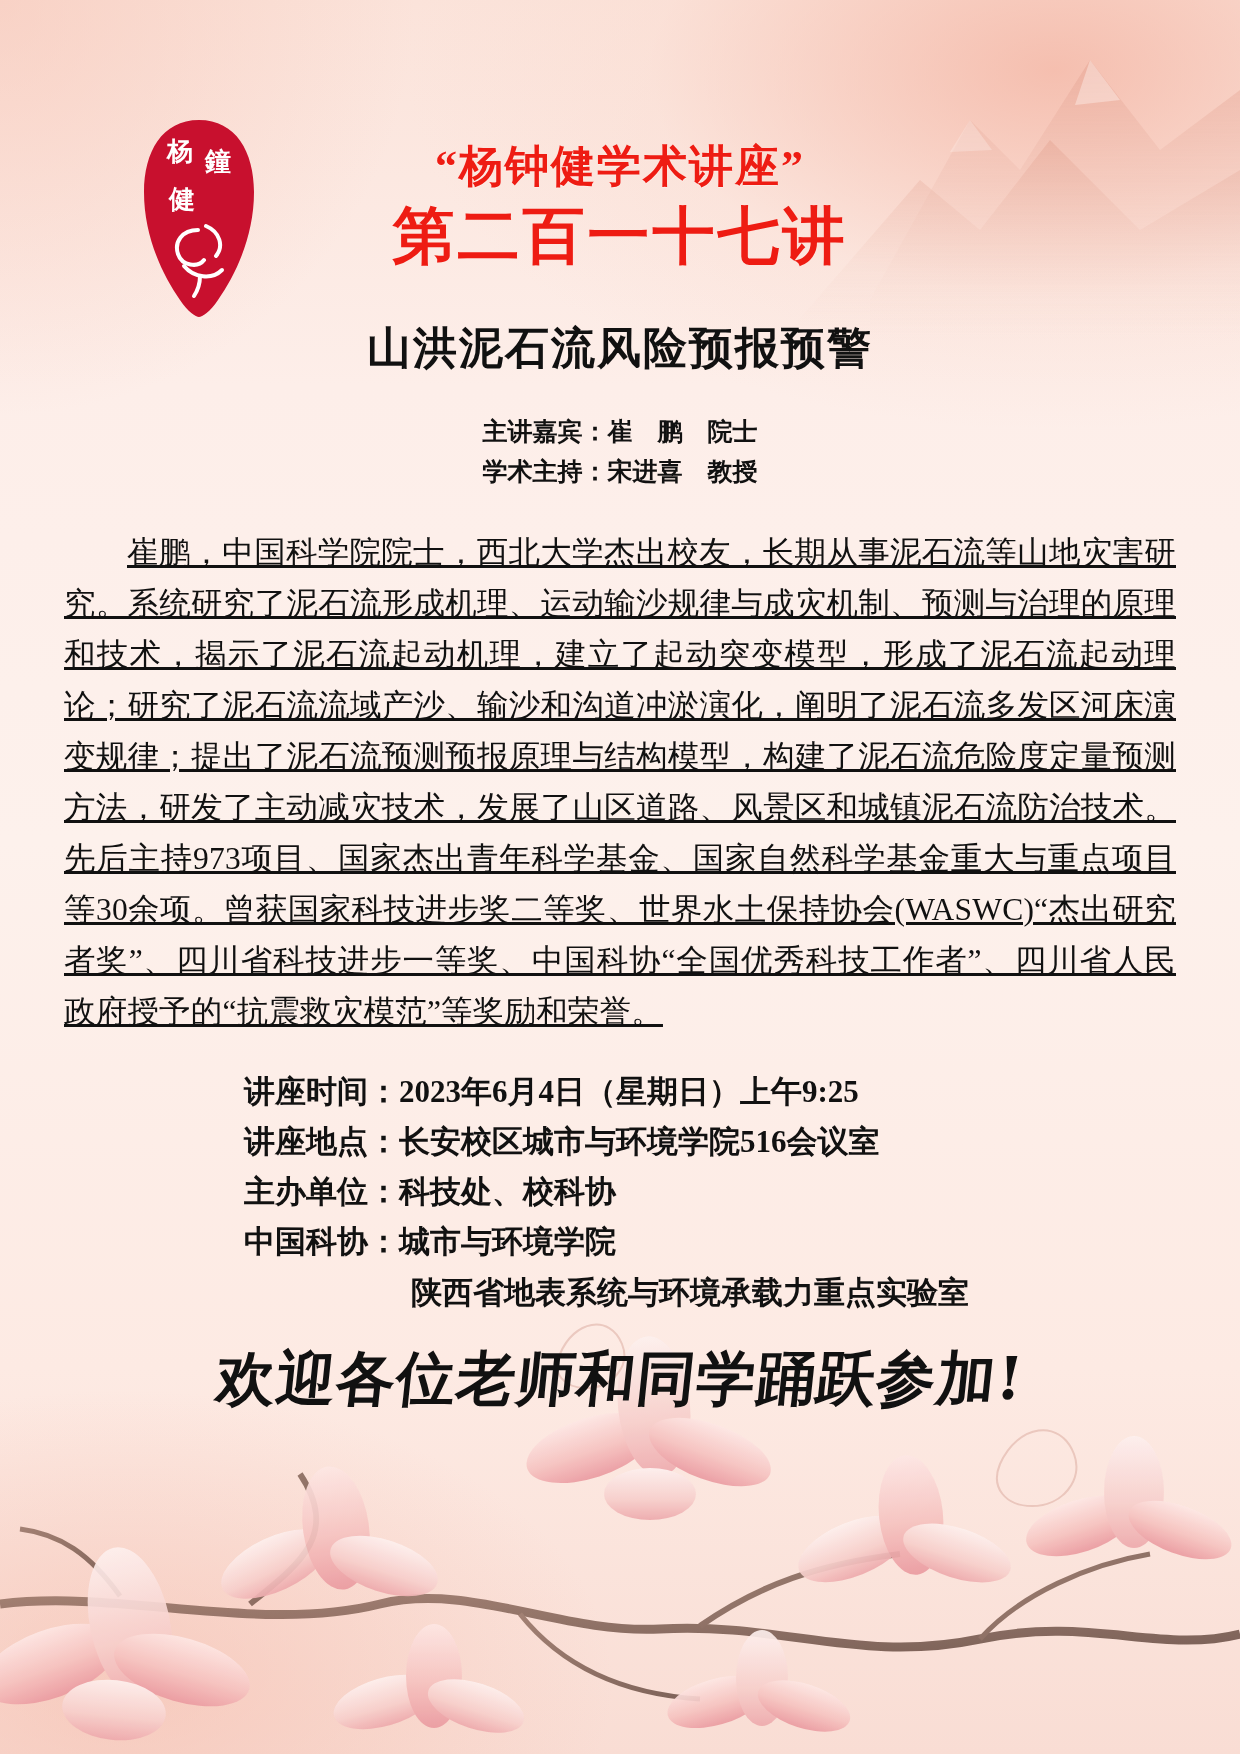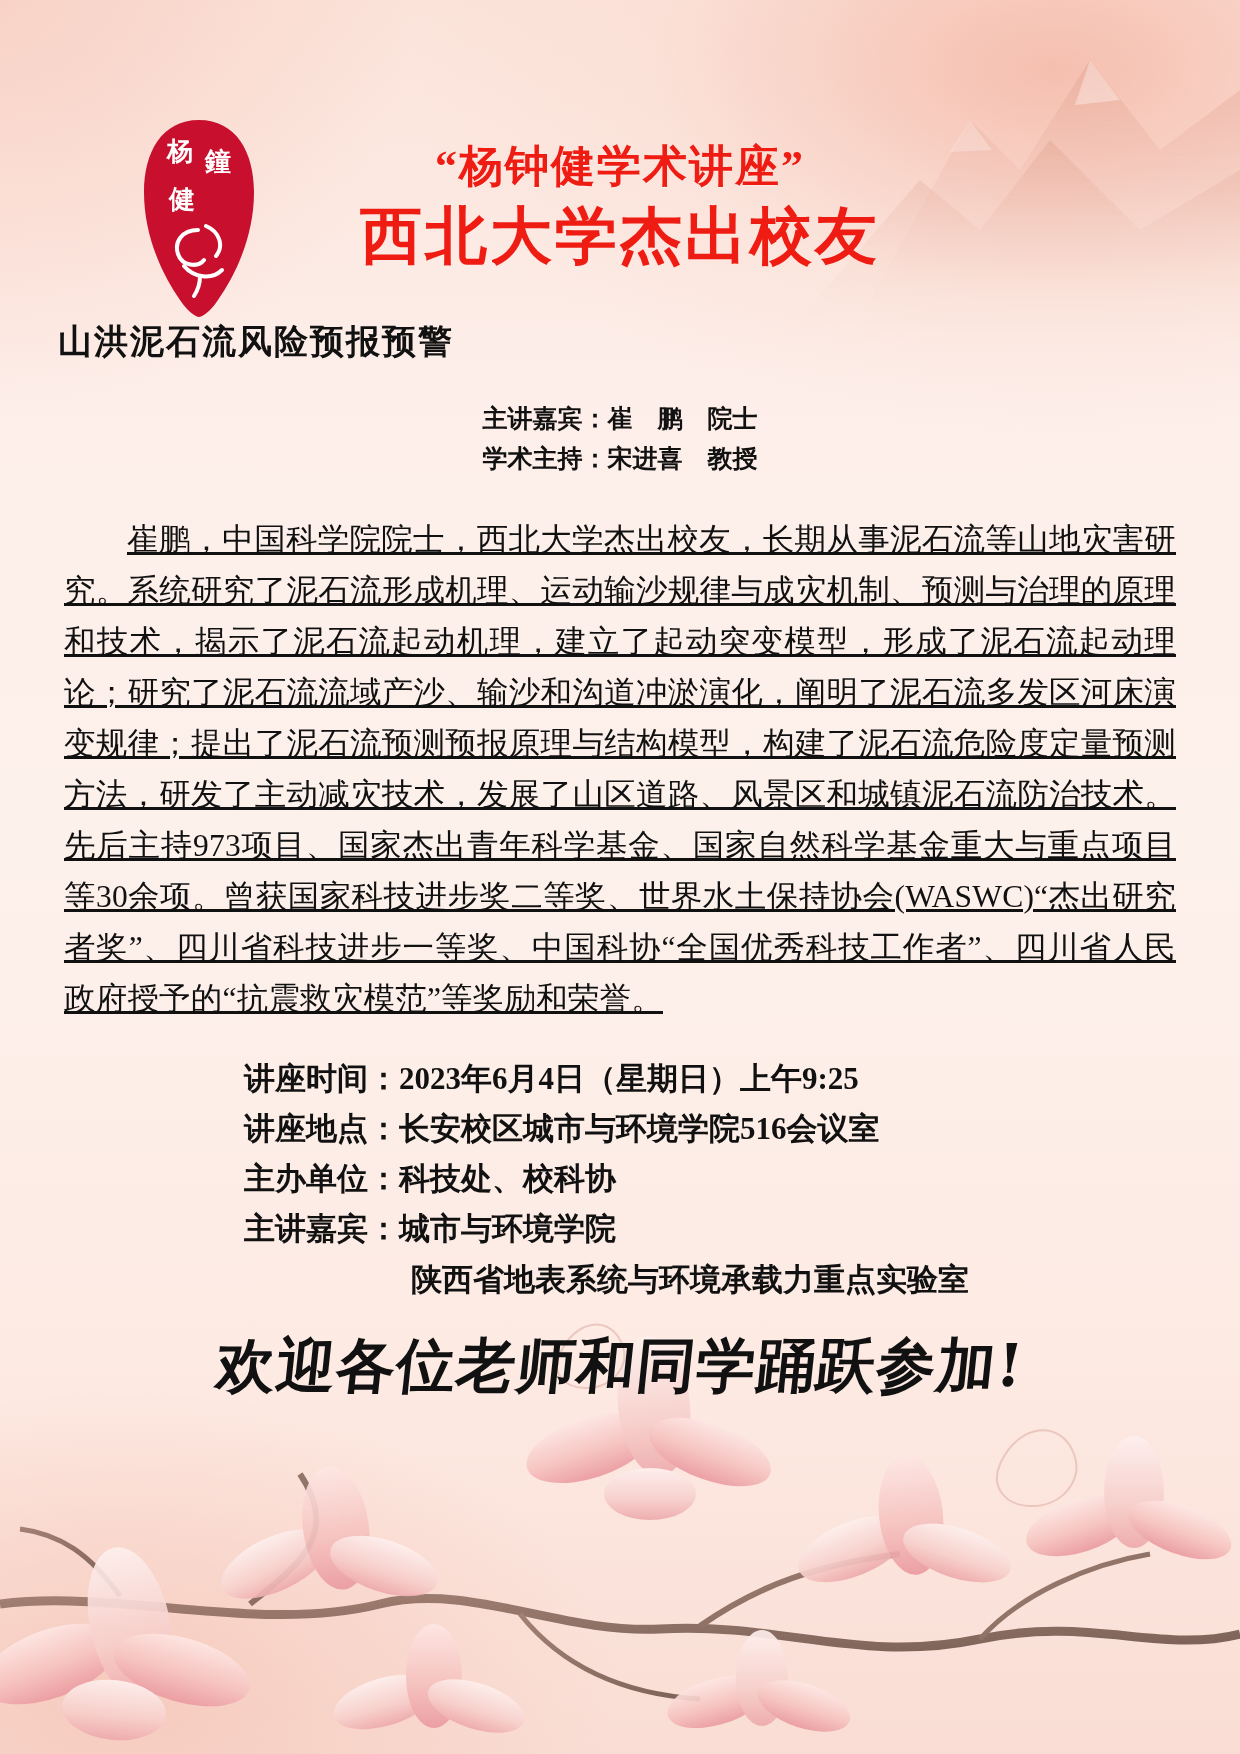--- a/index.html
+++ b/index.html
@@ -80,22 +80,22 @@
     color: #ee1c13;
     font-weight: bold;
     font-size: 62px;
     line-height: 1.24;
     letter-spacing: 3px;
     margin-top: 4px;
   }
 
   .lecture-title {
     margin-top: 44px;
-    text-align: left;
-    font-size: 34px;
+    text-align: center;
+    font-size: 44px;
     font-weight: bold;
     color: #111;
     letter-spacing: 2px;
   }
 
   .people {
     margin-top: 34px;
     text-align: center;
     font-size: 25px;
     font-weight: bold;
@@ -256,36 +256,36 @@
       <path d="M66 108 c 14 6 18 20 10 30"></path>
       <path d="M44 148 c 10 12 28 14 38 4"></path>
       <path d="M60 158 c 0 8 -2 14 -6 20"></path>
     </g>
   </svg>
 
   <div class="content">
 
     <div class="header">
       <div class="title-main">“杨钟健学术讲座”</div>
-      <div class="title-sub">西北大学杰出校友</div>
+      <div class="title-sub">第二百一十七讲</div>
     </div>
 
     <div class="lecture-title">山洪泥石流风险预报预警</div>
 
     <div class="people">
       <div class="row">主讲嘉宾：崔　鹏　院士</div>
       <div class="row">学术主持：宋进喜　教授</div>
     </div>
 
     <div class="bio">崔鹏，中国科学院院士，西北大学杰出校友，长期从事泥石流等山地灾害研究。系统研究了泥石流形成机理、运动输沙规律与成灾机制、预测与治理的原理和技术，揭示了泥石流起动机理，建立了起动突变模型，形成了泥石流起动理论；研究了泥石流流域产沙、输沙和沟道冲淤演化，阐明了泥石流多发区河床演变规律；提出了泥石流预测预报原理与结构模型，构建了泥石流危险度定量预测方法，研发了主动减灾技术，发展了山区道路、风景区和城镇泥石流防治技术。先后主持973项目、国家杰出青年科学基金、国家自然科学基金重大与重点项目等30余项。曾获国家科技进步奖二等奖、世界水土保持协会(WASWC)“杰出研究者奖”、四川省科技进步一等奖、中国科协“全国优秀科技工作者”、四川省人民政府授予的“抗震救灾模范”等奖励和荣誉。</div>
 
     <div class="details">
       <div class="row">讲座时间：2023年6月4日（星期日）上午9:25</div>
       <div class="row">讲座地点：长安校区城市与环境学院516会议室</div>
       <div class="row">主办单位：科技处、校科协</div>
-      <div class="row">主讲嘉宾：城市与环境学院</div>
+      <div class="row">中国科协：城市与环境学院</div>
       <div class="row indent">陕西省地表系统与环境承载力重点实验室</div>
     </div>
 
     <div class="welcome">欢迎各位老师和同学踊跃参加!</div>
 
   </div>
 </div>
 
 </body></html>

